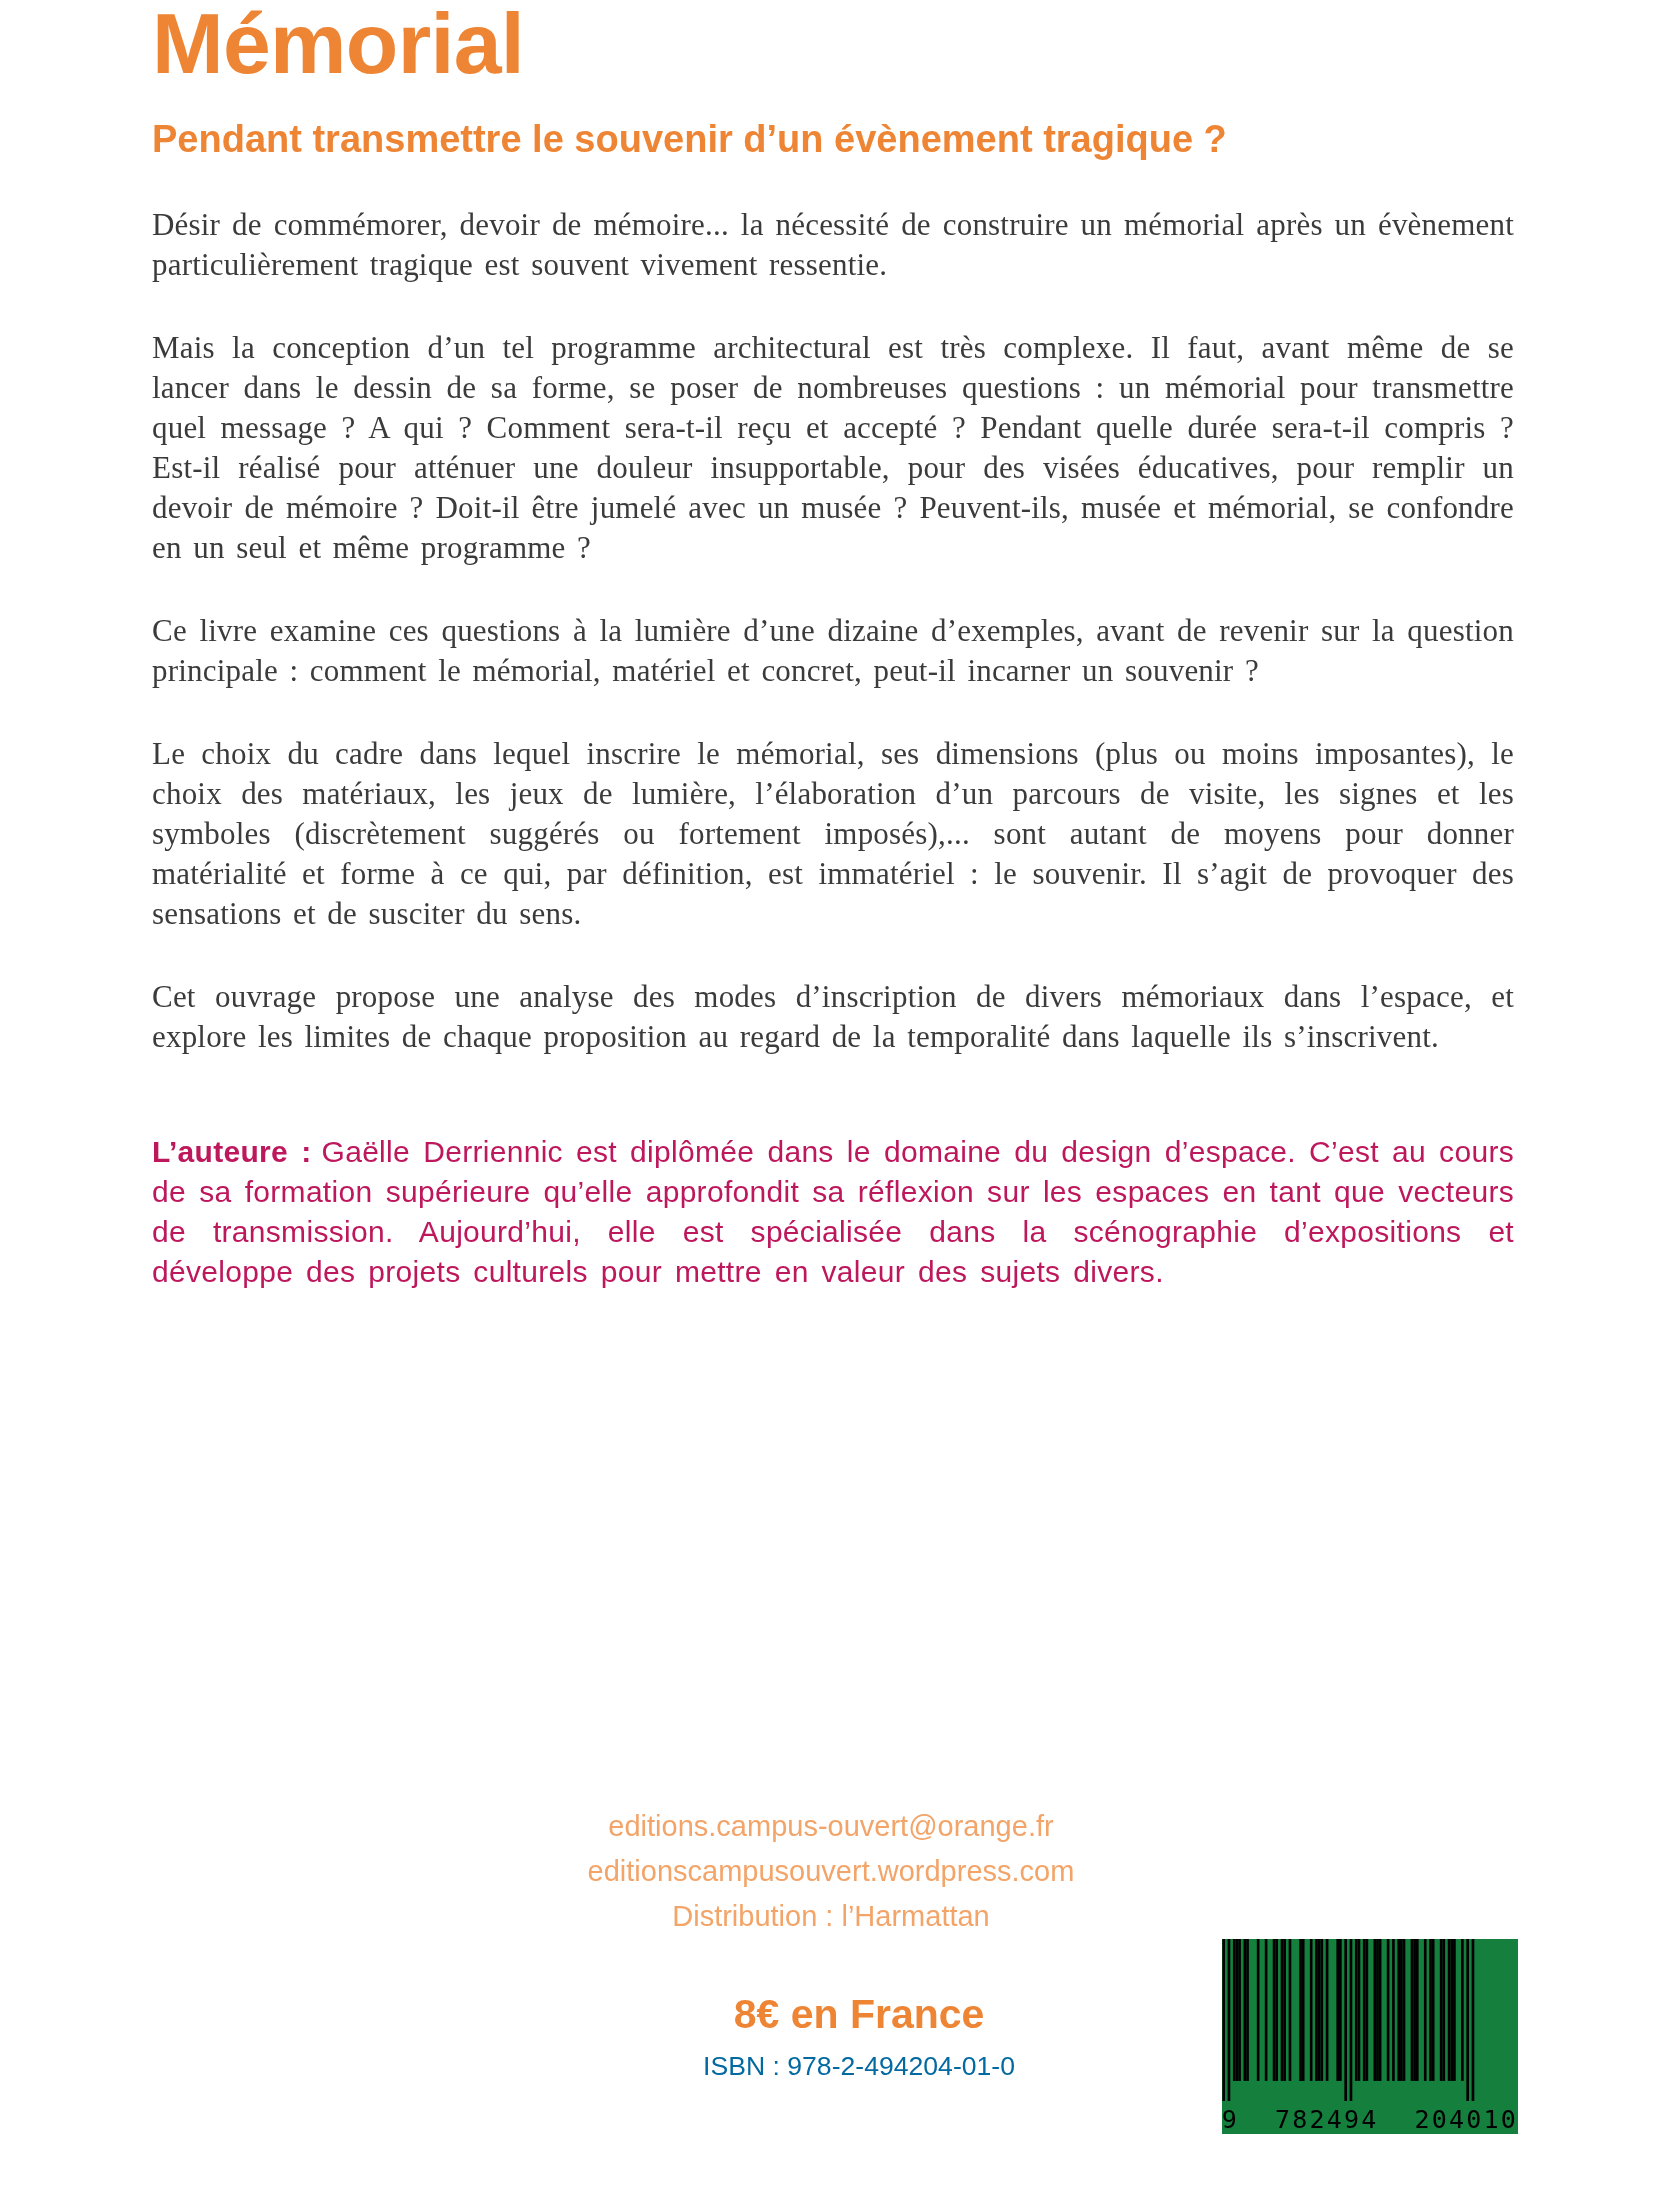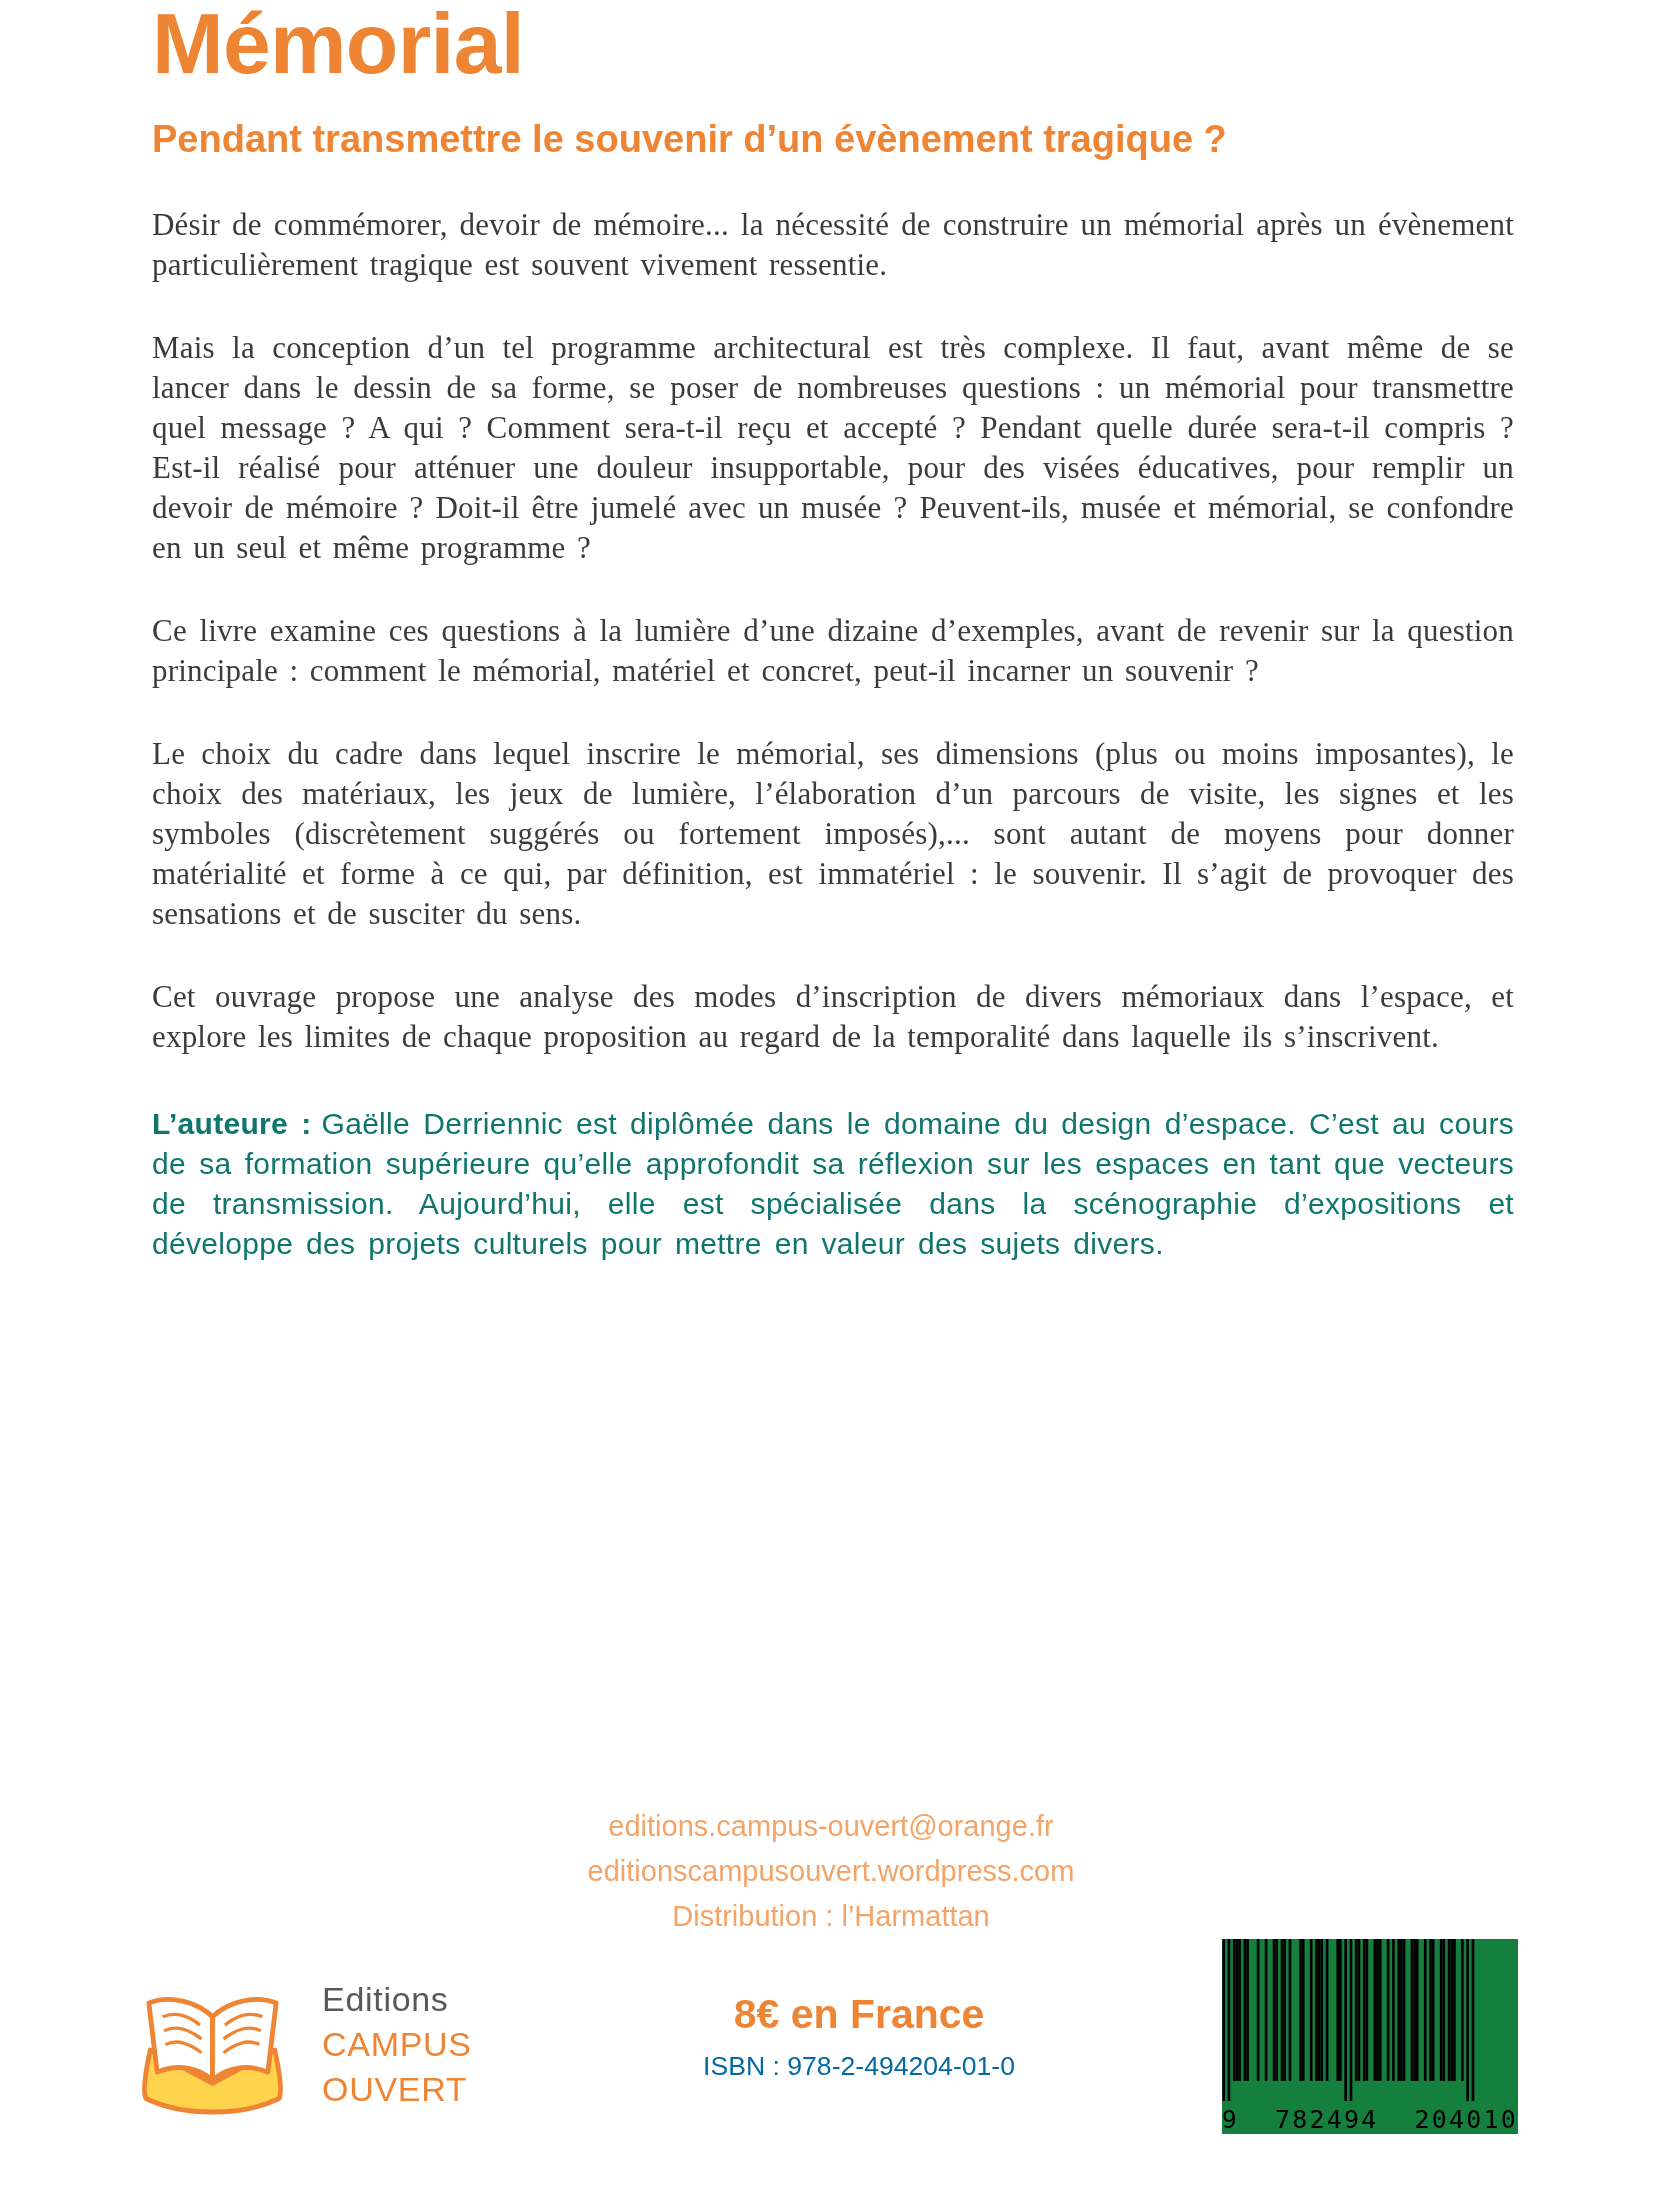--- a/index.html
+++ b/index.html
@@ -35,25 +35,25 @@
     margin:43px 0 0 0;
     font-size:31px;
     line-height:40px;
     color:#3B3B3C;
     text-align:justify;
     word-spacing:3.6px;
     letter-spacing:0.2px;
   }
   .body-par.first{ }
   .author-par{
-    margin:47px 0 0 0;
+    margin:75px 0 0 0;
     font-family:"Liberation Sans", sans-serif;
     font-size:30px;
     line-height:40px;
-    color:#0f766e;
+    color:#be185d;
     text-align:justify;
     word-spacing:4.3px;
     letter-spacing:0.3px;
   }
   .author-label{
     font-weight:700;
     margin-right:10px;
   }
   .links{
     position:absolute;
@@ -132,40 +132,20 @@
       <span class="author-label">L’auteure :</span><span>Gaëlle Derriennic est diplômée dans le domaine du design d’espace. C’est au cours de sa formation supérieure qu’elle approfondit sa réflexion sur les espaces en tant que vecteurs de transmission. Aujourd’hui, elle est spécialisée dans la scénographie d’expositions et développe des projets culturels pour mettre en valeur des sujets divers.</span>
     </p>
   </div>
 
   <div class="links">
     <div>editions.campus-ouvert@orange.fr</div>
     <div>editionscampusouvert.wordpress.com</div>
     <div>Distribution : l’Harmattan</div>
   </div>
 
-  <div class="publisher-block">
-    <span class="logo">
-      <svg viewBox="0 0 120 112" width="167" height="155" xmlns="http://www.w3.org/2000/svg">
-        <path d="M15 60 C12 74 9 90 12 95 C38 108 82 108 108 95 C111 90 108 74 105 60 L60 84 Z" fill="#FFD44C" stroke="#EE8534" stroke-width="3.5" stroke-linejoin="round"></path>
-        <path d="M60 36 C49 25 29 20 14 26 L20 76 C34 70 50 72 60 82 Z" fill="#FFFFFF" stroke="#EE8534" stroke-width="3.5" stroke-linejoin="round"></path>
-        <path d="M60 36 C71 25 91 20 106 26 L100 76 C86 70 70 72 60 82 Z" fill="#FFFFFF" stroke="#EE8534" stroke-width="3.5" stroke-linejoin="round"></path>
-        <path d="M24 36 q7 -3 14 -1 q7 2 13 7" fill="none" stroke="#EE8534" stroke-width="2.4"></path>
-        <path d="M25 46 q7 -3 14 -1 q7 2 13 7" fill="none" stroke="#EE8534" stroke-width="2.4"></path>
-        <path d="M26 56 q7 -3 13 -1 q7 2 13 7" fill="none" stroke="#EE8534" stroke-width="2.4"></path>
-        <path d="M96 36 q-7 -3 -14 -1 q-7 2 -13 7" fill="none" stroke="#EE8534" stroke-width="2.4"></path>
-        <path d="M95 46 q-7 -3 -14 -1 q-7 2 -13 7" fill="none" stroke="#EE8534" stroke-width="2.4"></path>
-        <path d="M94 56 q-7 -3 -13 -1 q-7 2 -13 7" fill="none" stroke="#EE8534" stroke-width="2.4"></path>
-      </svg>
-    </span>
-    <div class="publisher-name">
-      <div class="pub-editions">Editions</div>
-      <div class="pub-campus">CAMPUS</div>
-      <div class="pub-ouvert">OUVERT</div>
-    </div>
-  </div>
 
   <div class="price-block">
     <div class="price">8€ en France</div>
     <div class="isbn">ISBN : 978-2-494204-01-0</div>
   </div>
 
   <div class="barcode-block">
     <div class="bars">
         <svg xmlns="http://www.w3.org/2000/svg" width="253" height="162" fill="#000000" viewBox="0 0 352 226">
           <rect x="0.0" y="0" width="3.7" height="226"></rect>

